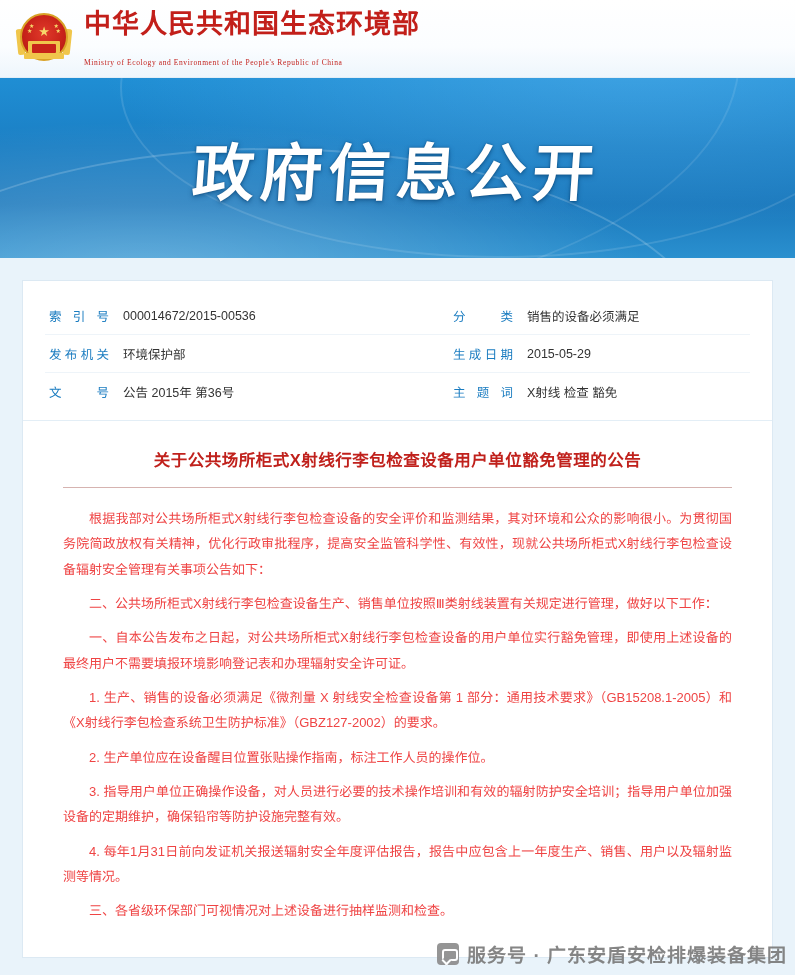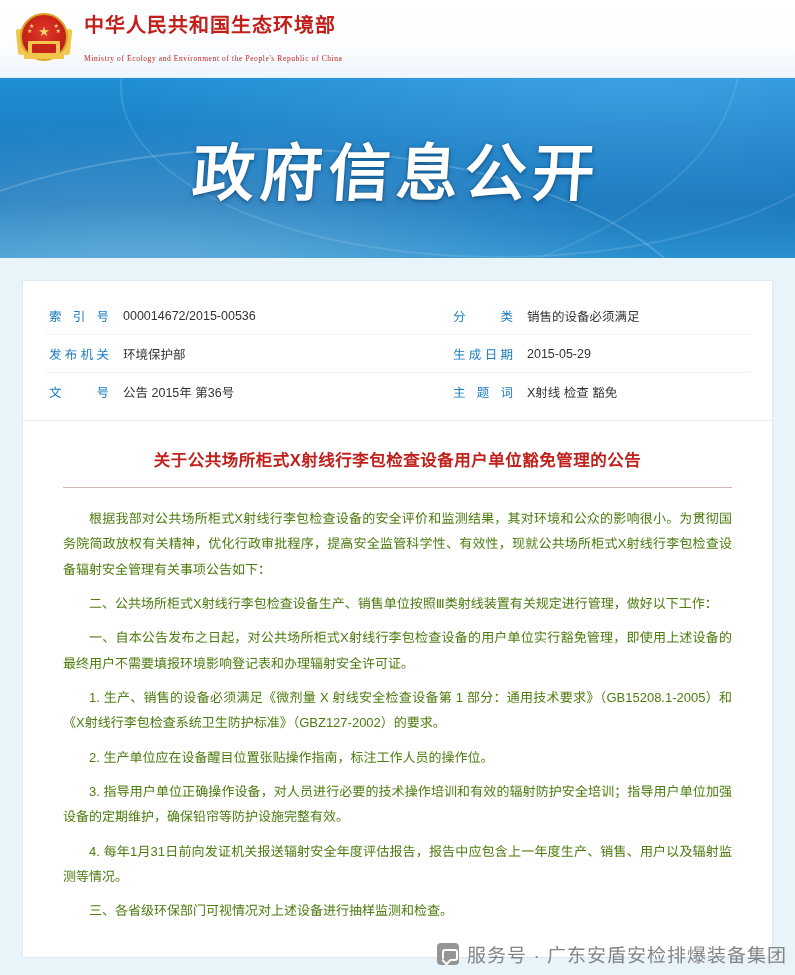--- a/index.html
+++ b/index.html
@@ -89,21 +89,21 @@
     width: 7px; height: 26px;
     background: #f0c64b;
     border-radius: 2px;
   }
   .emblem .ears-l { left: 1px; transform: rotate(-6deg); }
   .emblem .ears-r { right: 1px; transform: rotate(6deg); }
 
   .ministry-names { line-height: 1.1; }
   .ministry-cn {
     color: #c21f1a;
-    font-size: 20px;
+    font-size: 27px;
     font-weight: bold;
     letter-spacing: 1px;
     font-family: "Liberation Serif", "DejaVu Serif", serif;
   }
   .ministry-en {
     color: #c21f1a;
     font-size: 7.5px;
     letter-spacing: 0.6px;
     margin-top: 19px;
     font-family: "Liberation Serif", "DejaVu Serif", serif;
@@ -194,37 +194,37 @@
   }
   .doc-rule {
     margin: 16px 0 18px 0;
     height: 1px;
     background: #d6b3b0;
   }
   .doc p {
     margin: 0 0 9px 0;
     font-size: 13px;
     line-height: 1.95;
-    color: #4d7c0f;
+    color: #ef4444;
     text-align: justify;
     text-indent: 2em;
     font-family: "Liberation Sans", "DejaVu Sans", sans-serif;
   }
 
   
   .watermark {
     position: absolute;
     right: 8px;
     bottom: 8px;
     display: flex;
     align-items: center;
     gap: 8px;
     color: #7b7b7b;
     font-size: 19px;
-    font-weight: normal;
+    font-weight: bold;
     letter-spacing: 1px;
     opacity: 0.92;
     font-family: "Liberation Sans", "DejaVu Sans", sans-serif;
   }
   .watermark .wicon {
     width: 22px; height: 22px;
     border-radius: 4px;
     background: #8d8d8d;
     position: relative;
     flex: 0 0 auto;

